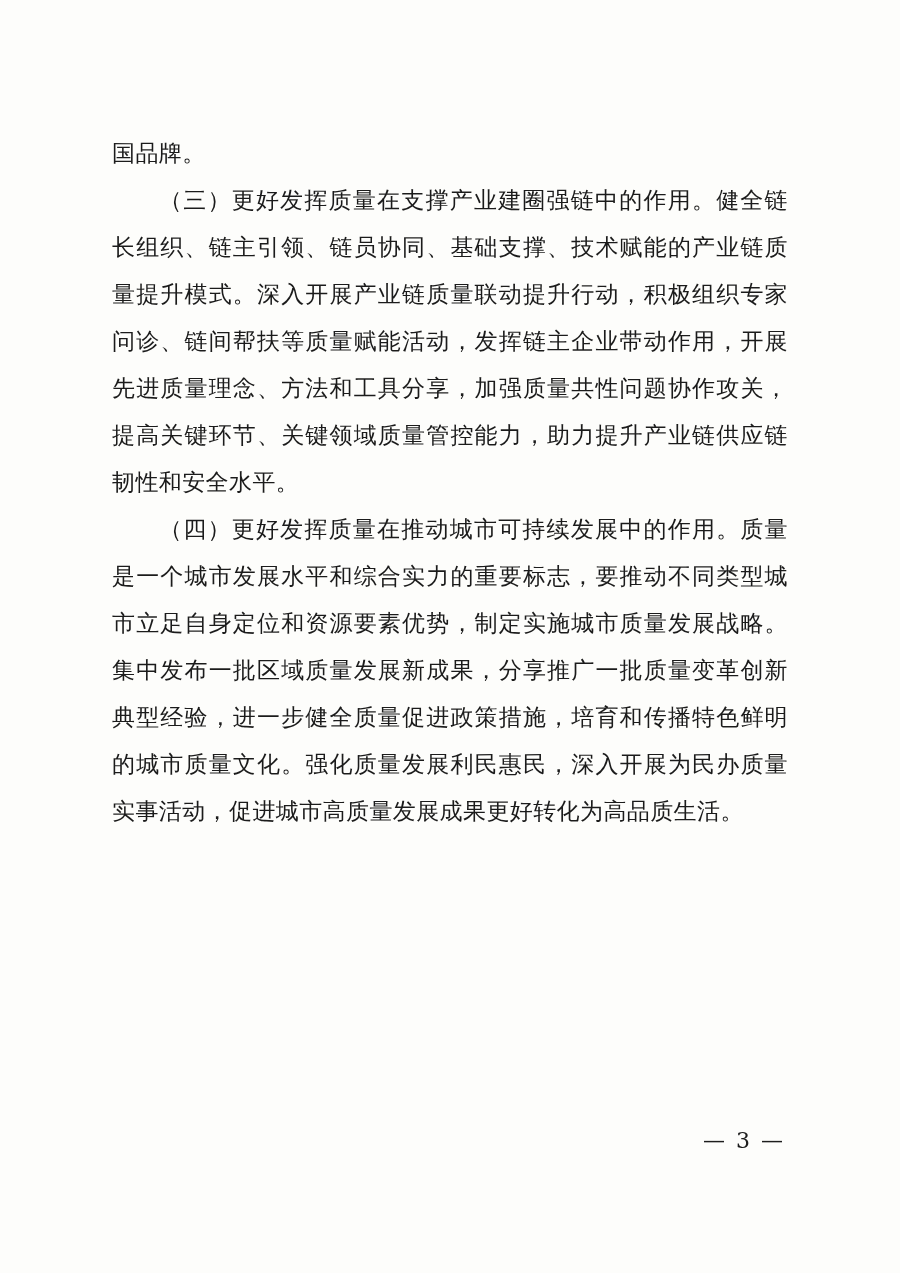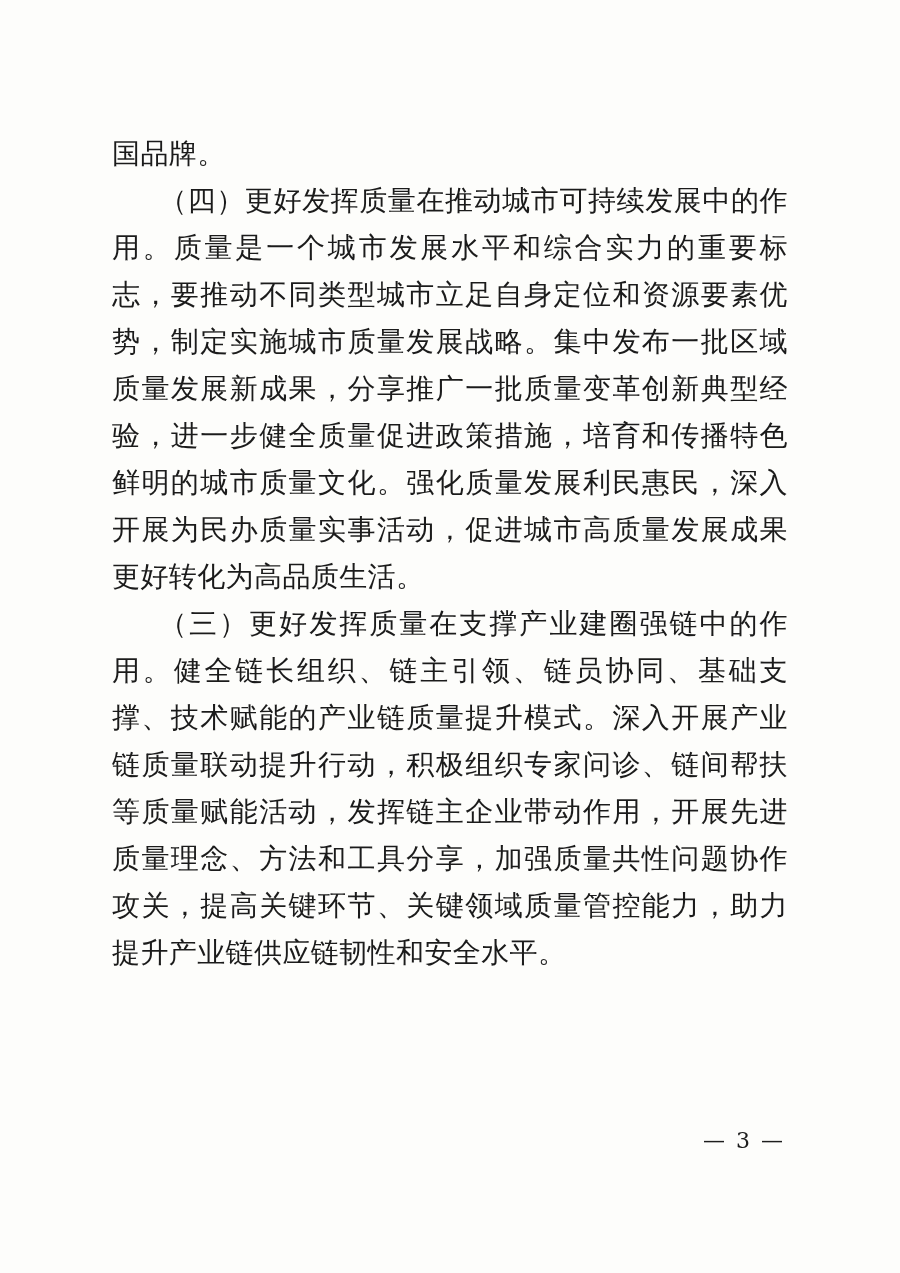--- a/index.html
+++ b/index.html
@@ -16,21 +16,21 @@
     box-sizing: border-box;
   }
   .doc-body {
     position: absolute;
     left: 112px;
     top: 130px;
     width: 676px;
   }
   .para {
     font-family: "DejaVu Serif", "Liberation Serif", serif;
-    font-size: 28px;
+    font-size: 23px;
     line-height: 47px;
     color: #1b1b1b;
     text-align: justify;
     text-justify: inter-ideograph;
     margin: 0;
     letter-spacing: 0.4px;
     font-weight: 500;
   }
   .para + .para {
     margin-top: 0px;
@@ -47,17 +47,17 @@
     color: #1d1d1d;
     letter-spacing: 2px;
   }
 </style>
 </head>
 <body>
 
 <div class="page">
   <div class="doc-body">
     <p class="para">国品牌。</p>
+    <p class="para indent">（三）更好发挥质量在支撑产业建圈强链中的作用。健全链长组织、链主引领、链员协同、基础支撑、技术赋能的产业链质量提升模式。深入开展产业链质量联动提升行动，积极组织专家问诊、链间帮扶等质量赋能活动，发挥链主企业带动作用，开展先进质量理念、方法和工具分享，加强质量共性问题协作攻关，提高关键环节、关键领域质量管控能力，助力提升产业链供应链韧性和安全水平。</p>
     <p class="para indent">（四）更好发挥质量在推动城市可持续发展中的作用。质量是一个城市发展水平和综合实力的重要标志，要推动不同类型城市立足自身定位和资源要素优势，制定实施城市质量发展战略。集中发布一批区域质量发展新成果，分享推广一批质量变革创新典型经验，进一步健全质量促进政策措施，培育和传播特色鲜明的城市质量文化。强化质量发展利民惠民，深入开展为民办质量实事活动，促进城市高质量发展成果更好转化为高品质生活。</p>
-    <p class="para indent">（三）更好发挥质量在支撑产业建圈强链中的作用。健全链长组织、链主引领、链员协同、基础支撑、技术赋能的产业链质量提升模式。深入开展产业链质量联动提升行动，积极组织专家问诊、链间帮扶等质量赋能活动，发挥链主企业带动作用，开展先进质量理念、方法和工具分享，加强质量共性问题协作攻关，提高关键环节、关键领域质量管控能力，助力提升产业链供应链韧性和安全水平。</p>
   </div>
   <div class="page-number">— 3 —</div>
 </div>
 
 </body></html>

